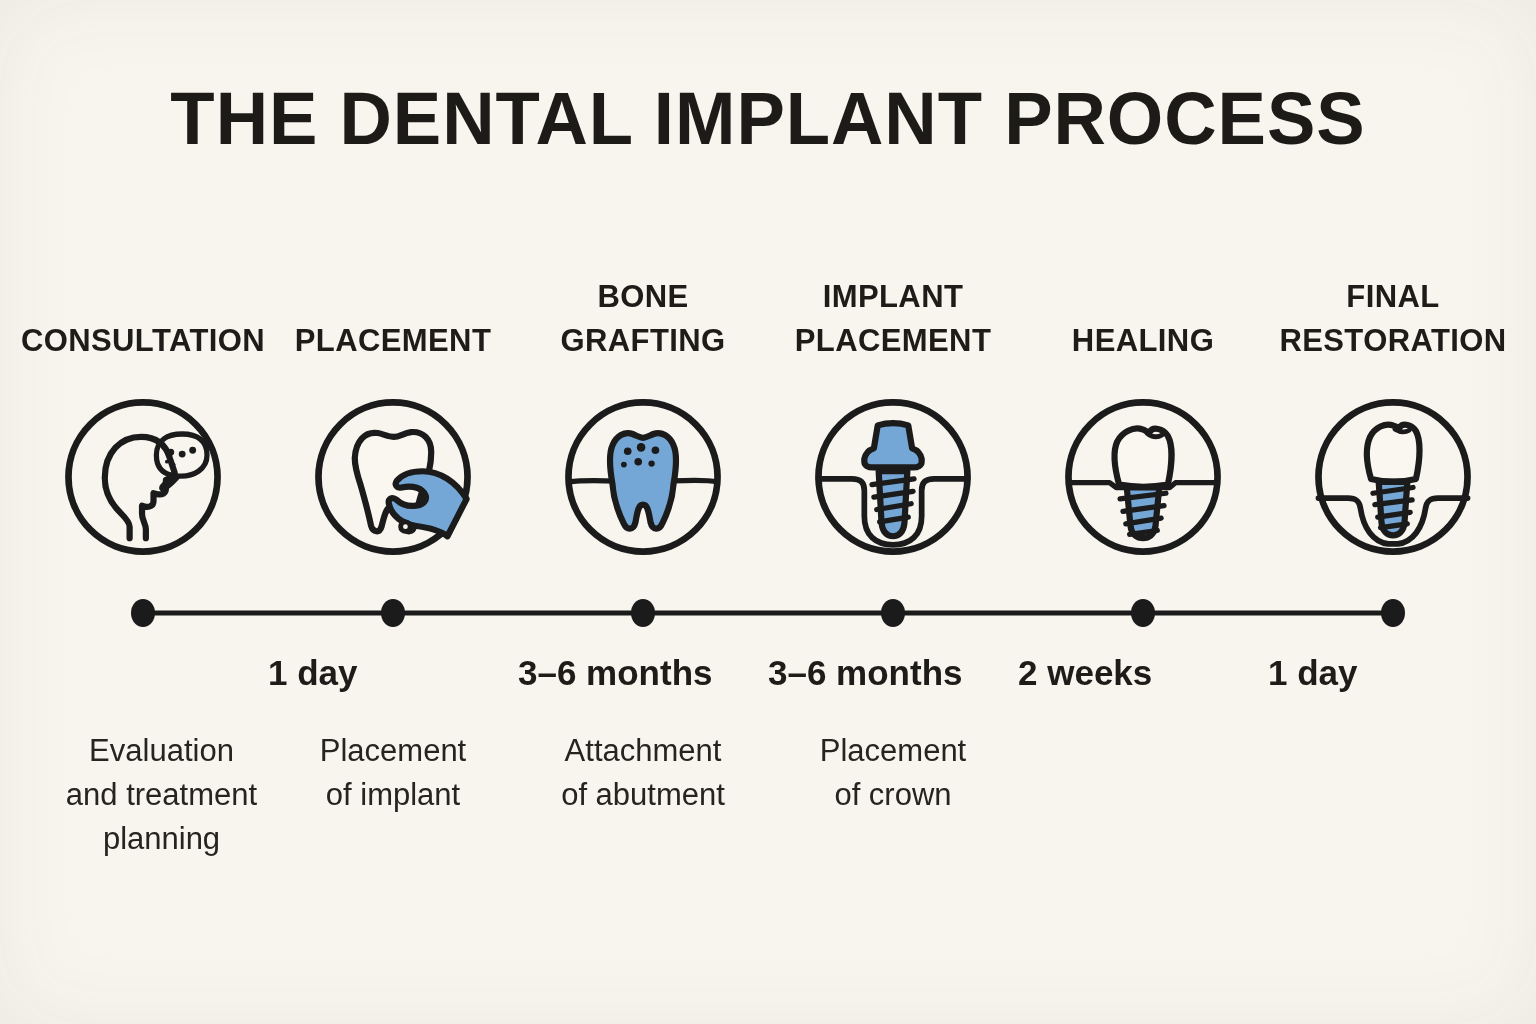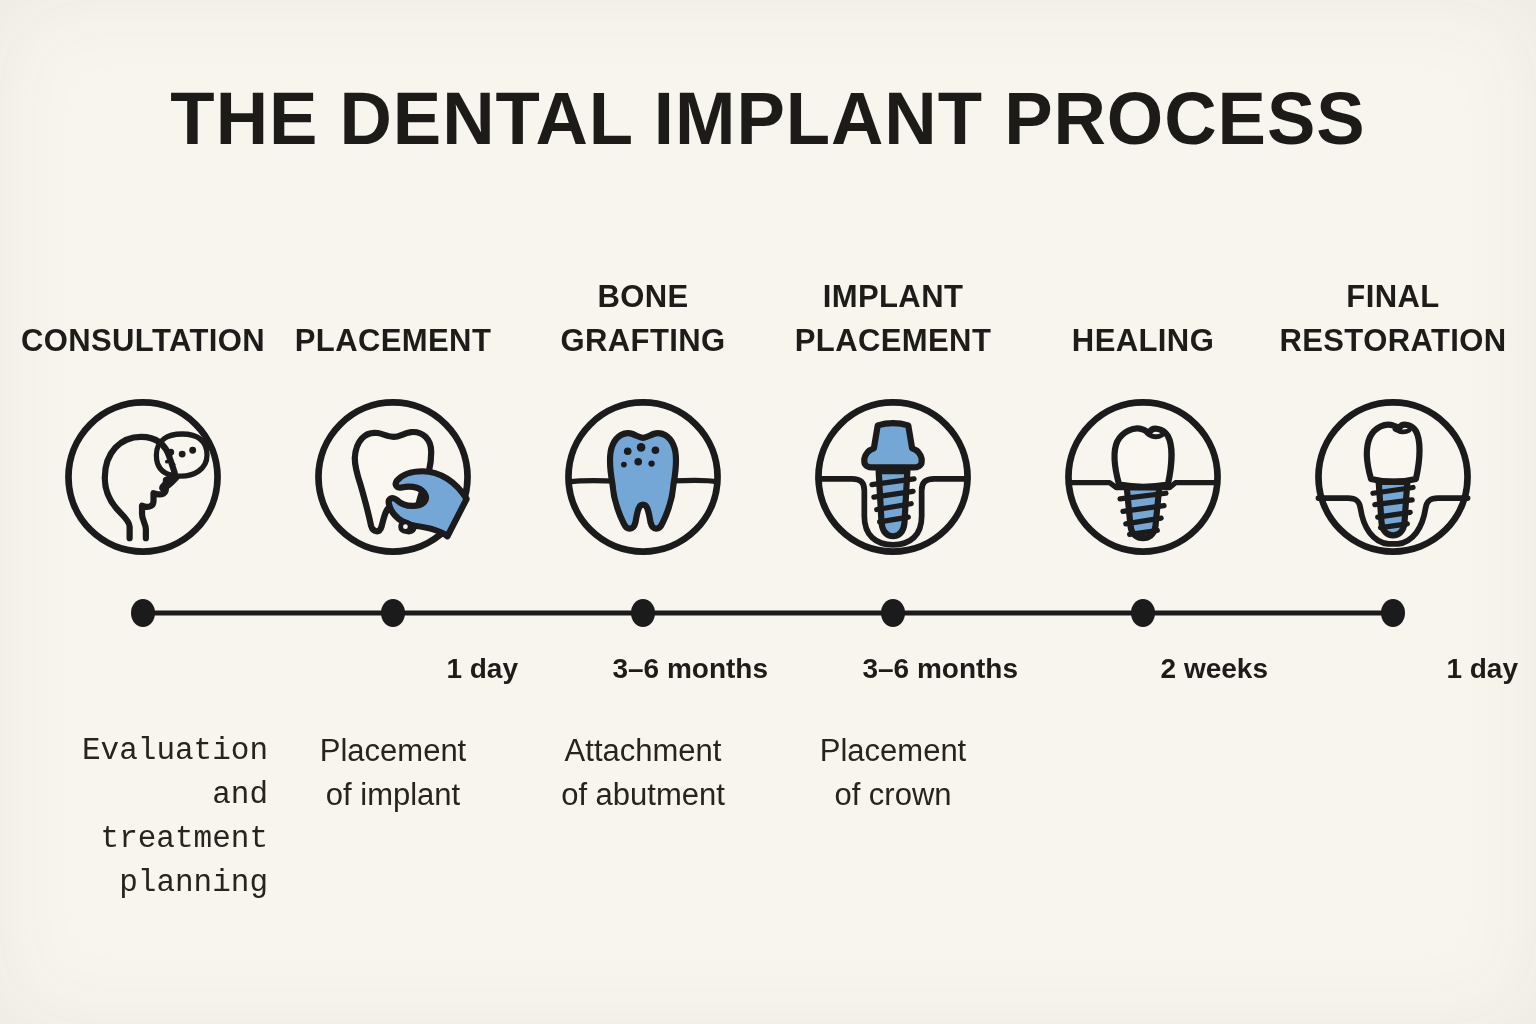--- a/index.html
+++ b/index.html
@@ -67,37 +67,37 @@
   .timeline-cell { display: flex; justify-content: center; align-items: center; position: relative; }
   .timeline-dot {
     width: 24px; height: 28px;
     border-radius: 50%;
     background: #1B1B1B;
   }
 
   
   .durations-row { margin-top: 26px; }
   .duration-cell {
-    text-align: right;
-    font-size: 28px;
+    text-align: left;
+    font-size: 35px;
     font-weight: 700;
     color: #1E1C19;
     min-height: 42px;
   }
 
   
   .descriptions-row { margin-top: 34px; }
   .desc-cell {
     text-align: center;
     font-size: 31px;
     line-height: 1.42;
     white-space: pre-line;
     color: #26241F;
   }
-  .desc-cell.align-left { text-align: right; padding-left: 37px; font-family: Liberation Mono, monospace; }
+  .desc-cell.align-left { text-align: center; padding-left: 37px; }
 </style>
 </head>
 <body>
 
 <div class="canvas">
 
   <h1 class="title">THE DENTAL IMPLANT PROCESS</h1>
 
   <div class="row labels-row">
     <div class="label-cell">CONSULTATION</div>

